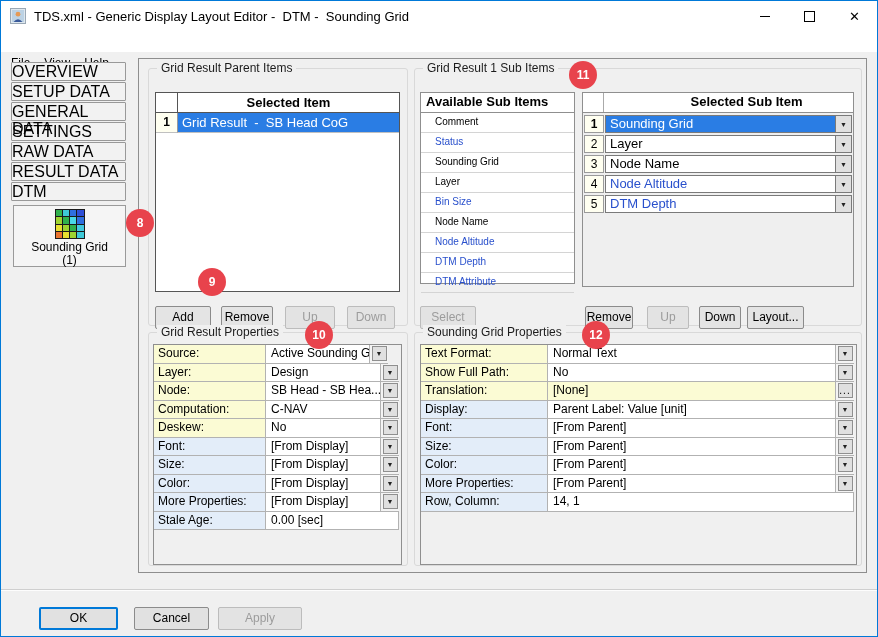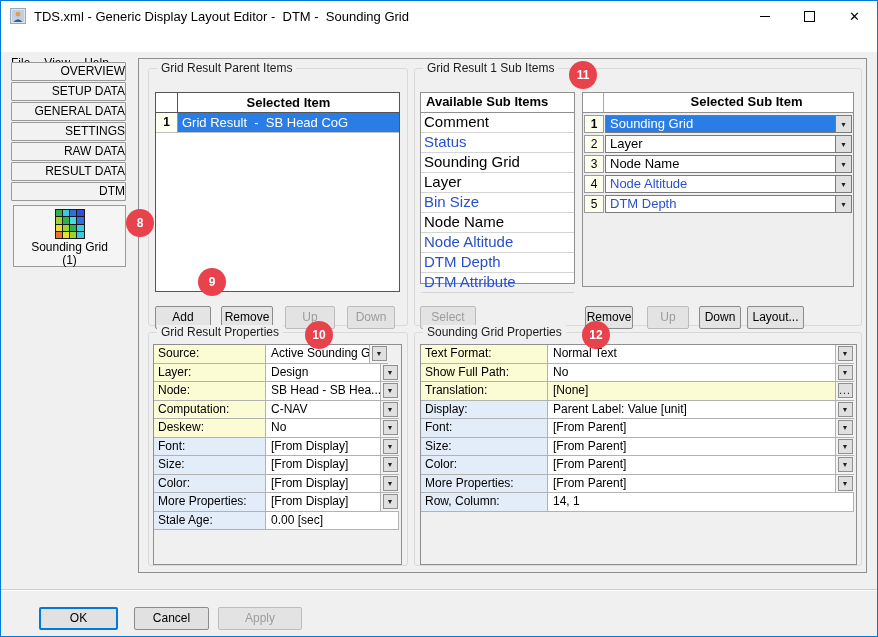--- a/index.html
+++ b/index.html
@@ -20,22 +20,22 @@
   .glyph-min{width:10px;height:1px;background:#000;}
   .glyph-max{width:9px;height:9px;border:1px solid #000;}
   .glyph-close{font-size:13px;line-height:13px;color:#000;}
 
   
   .menubar{position:absolute;left:0;top:30px;right:0;height:22px;background:#fff;display:flex;align-items:center;padding-left:3px;border-bottom:1px solid #f0f0f0;box-sizing:border-box;}
   .menu-item{padding:0 7px;font-size:12px;margin-top:43px;}
 
   
   .sidebar-nav{position:absolute;left:10px;top:61px;width:115px;}
-  .side-btn{height:19px;line-height:17px;text-align:right;font-size:12px;background:#f2f2f2;
-            border:1px solid #999;border-radius:1px;margin-bottom:1px;box-sizing:border-box;padding-left:12px;}
+  .side-btn{height:19px;line-height:17px;text-align:left;font-size:16px;background:#f2f2f2;
+            border:1px solid #999;border-radius:1px;margin-bottom:1px;box-sizing:border-box;}
   .tile{position:absolute;left:12px;top:204px;width:113px;height:62px;border:1px solid #9a9a9a;
         background:#f5f5f5;box-sizing:border-box;text-align:center;}
   .grid-icon{width:30px;height:30px;margin:3px auto 0 auto;display:grid;
              grid-template-columns:repeat(4,1fr);grid-template-rows:repeat(4,1fr);
              gap:1px;background:#1a1a1a;border:1px solid #1a1a1a;box-sizing:border-box;}
   .gi-cell{width:100%;height:100%;}
   .tile-label{font-size:12px;line-height:13px;margin-top:2px;}
   .tile-count{font-size:12px;line-height:13px;}
 
   
@@ -63,21 +63,21 @@
   
   .btn-row{position:absolute;left:0;top:229px;height:23px;width:100%;}
   .ui-btn{position:absolute;top:8px;height:23px;box-sizing:border-box;background:#e4e4e4;border:1px solid #8b8b8b;
           border-radius:2px;text-align:center;line-height:21px;font-size:12px;}
   .ui-btn.disabled{background:#e3e3e3;border-color:#bcbcbc;color:#9c9c9c;}
 
   
   .avail{position:absolute;left:5px;top:23px;width:155px;height:192px;background:#fff;
          border:1px solid #8f8f8f;box-sizing:border-box;}
   .avail-header{height:19px;line-height:18px;font-weight:bold;font-size:13px;padding-left:5px;border-bottom:1px solid #8f8f8f;}
-  .avail-item{height:19px;line-height:18px;font-size:15px;padding-left:3px;border-bottom:1px solid #d4d4d4;white-space:nowrap;overflow:hidden;}
+  .avail-item{height:19px;line-height:18px;font-size:10px;padding-left:14px;border-bottom:1px solid #d4d4d4;white-space:nowrap;overflow:hidden;}
   .blue{color:var(--blue-text);}
 
   
   .seltable{position:absolute;left:167px;top:23px;width:272px;height:195px;background:#efefef;
             border:1px solid #8f8f8f;box-sizing:border-box;}
   .sel-header{display:flex;height:19px;background:#fff;border-bottom:1px solid #8f8f8f;gap:36px;}
   .sel-num-h{width:21px;border-right:1px solid #aaa;box-sizing:border-box;}
   .sel-head-label{flex:1;font-weight:bold;font-size:13px;text-align:center;line-height:18px;}
   .sel-rows{padding:2px 1px 0 1px;}
   .sel-row{display:flex;height:18px;margin-bottom:2px;}

